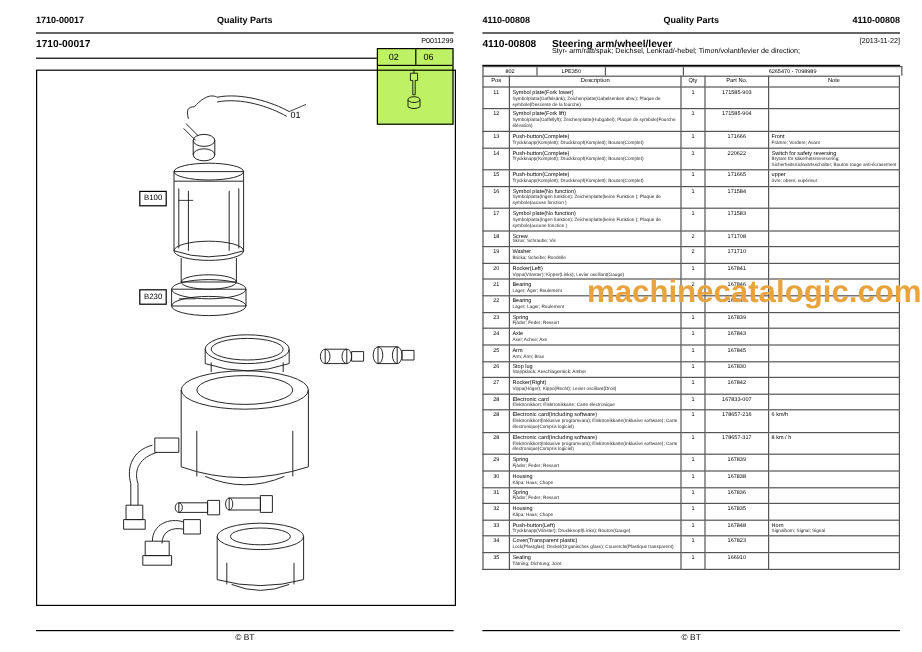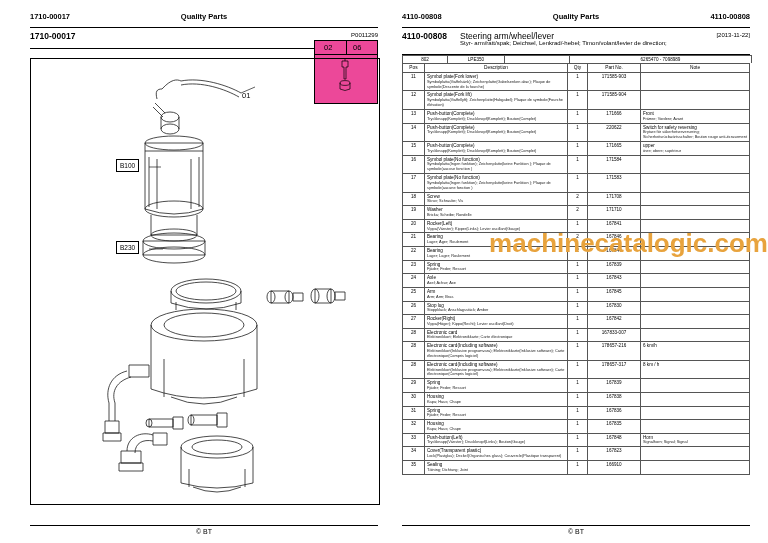--- a/index.html
+++ b/index.html
@@ -14,30 +14,30 @@
   .topbar{position:relative;height:14px;font-size:7.5px;}
   .topbar .lft{position:absolute;left:0;top:0;font-weight:bold;}
   .topbar .ctr{position:absolute;left:0;right:0;top:0;text-align:center;font-weight:bold;}
   .topbar .rgt{position:absolute;right:0;top:0;font-weight:bold;}
   .hrule{border-bottom:1px solid #000;margin-top:1px;}
 
   
   .subbar{position:relative;height:16px;margin-top:3px;font-size:8px;}
   .subbar .lft{position:absolute;left:0;top:0;font-weight:bold;font-size:8.5px;}
   .subbar .rgt{position:absolute;right:0;top:1px;font-size:6px;}
-  .subbar .mid{position:absolute;left:58px;top:0;font-weight:normal;font-size:8.5px;}
+  .subbar .mid{position:absolute;left:58px;top:0;font-weight:bold;font-size:8.5px;}
   .subbar .sub2{position:absolute;left:58px;top:9px;font-size:6px;font-weight:normal;}
 
   
   .footer{position:absolute;left:18px;right:18px;bottom:8px;font-size:7px;text-align:center;}
   .footer .line{border-top:1px solid #000;margin-bottom:2px;}
 
   
   .drawbox{position:absolute;left:18px;top:58px;width:348px;height:445px;border:1px solid #000;}
-  .callbox{position:absolute;right:18px;top:40px;width:62px;height:62px;border:1px solid #000;background:#ec4899;}
+  .callbox{position:absolute;right:18px;top:40px;width:62px;height:62px;border:1px solid #000;background:#bef264;}
   .callbox .hdr{height:13px;border-bottom:1px solid #000;position:relative;}
   .callbox .hdr .c1{position:absolute;left:9px;top:2px;font-size:7.5px;}
   .callbox .hdr .c2{position:absolute;left:38px;top:2px;font-size:7.5px;}
   .callbox .hdr .div{position:absolute;left:31px;top:0;bottom:0;border-left:1px solid #000;}
 
   .tag{position:absolute;border:1px solid #000;background:#fff;font-size:6.5px;
        padding:1px 3px;line-height:9px;}
   .lbl{position:absolute;font-size:7.5px;}
   table.parts{border-collapse:collapse;width:348px;table-layout:fixed;font-size:4.6px;}
   table.parts td,table.parts th{border:0.5px solid #555;padding:1px 2px;vertical-align:top;

